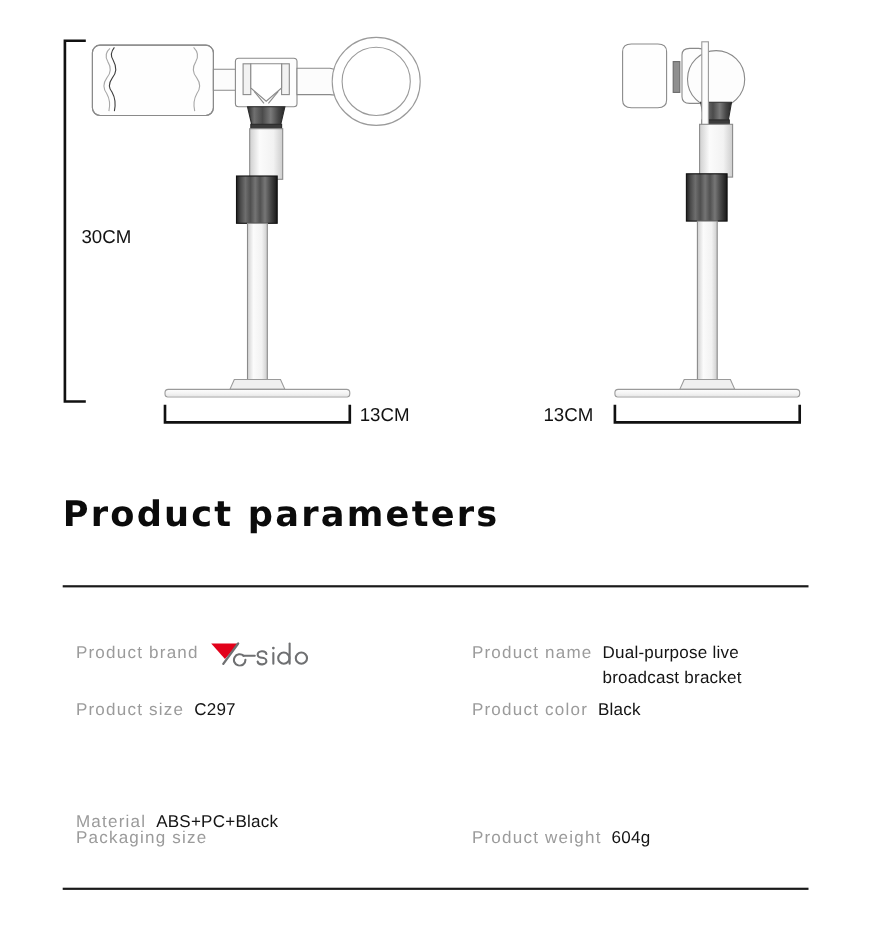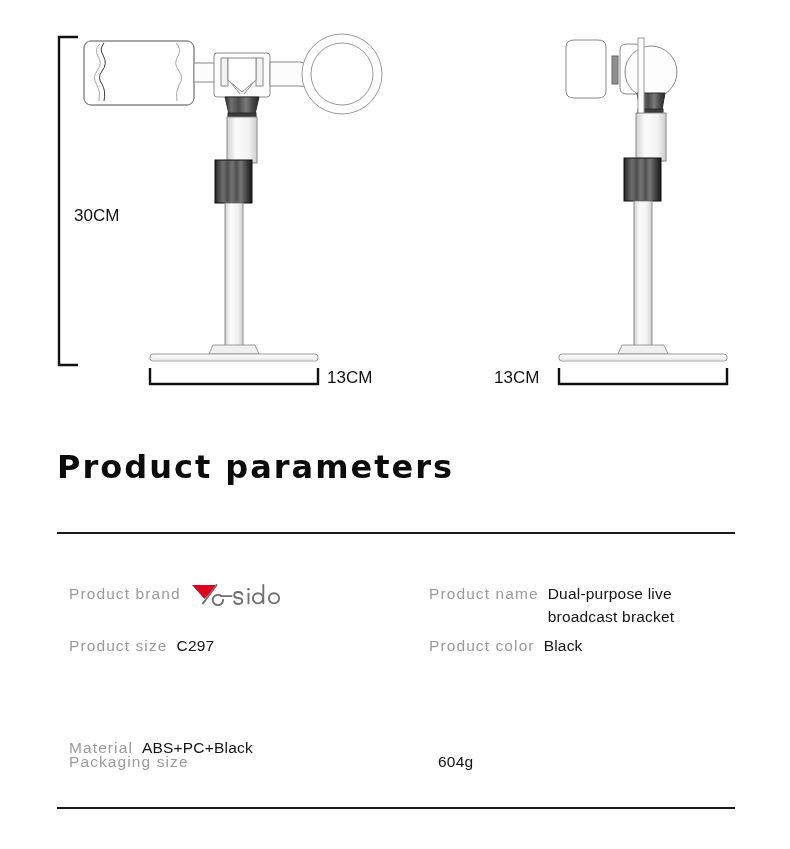--- a/index.html
+++ b/index.html
@@ -301,18 +301,19 @@
       <span class="spec-label">Product name</span>
       <span class="spec-value">Dual-purpose live broadcast bracket</span>
     </div>
 
     <div class="spec-row" id="spec-row-color">
       <span class="spec-label">Product color</span>
       <span class="spec-value">Black</span>
     </div>
 
     <div class="spec-row" id="spec-row-weight">
+      <span class="spec-label">Product weight</span>
       <span class="spec-value">604g</span>
     </div>
   </div>
 </div>
 
 <div class="rule" id="rule-bottom"></div>
 
 </body></html>

